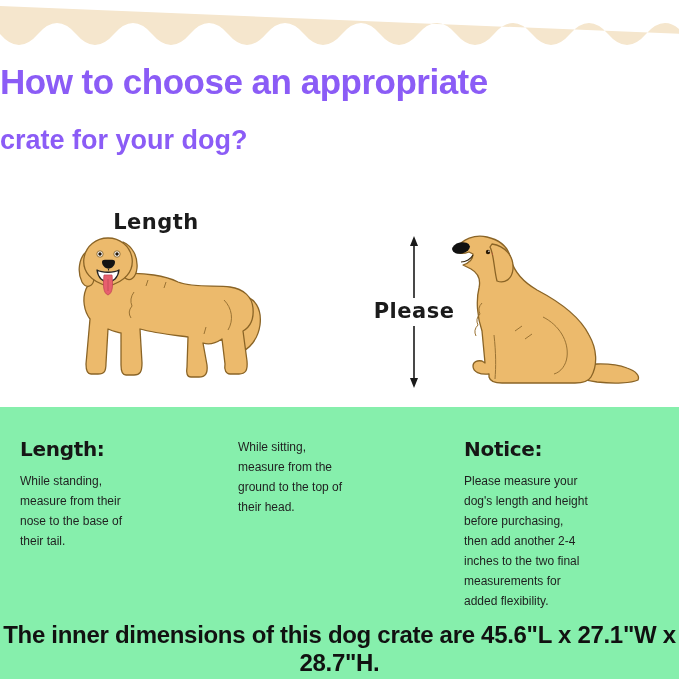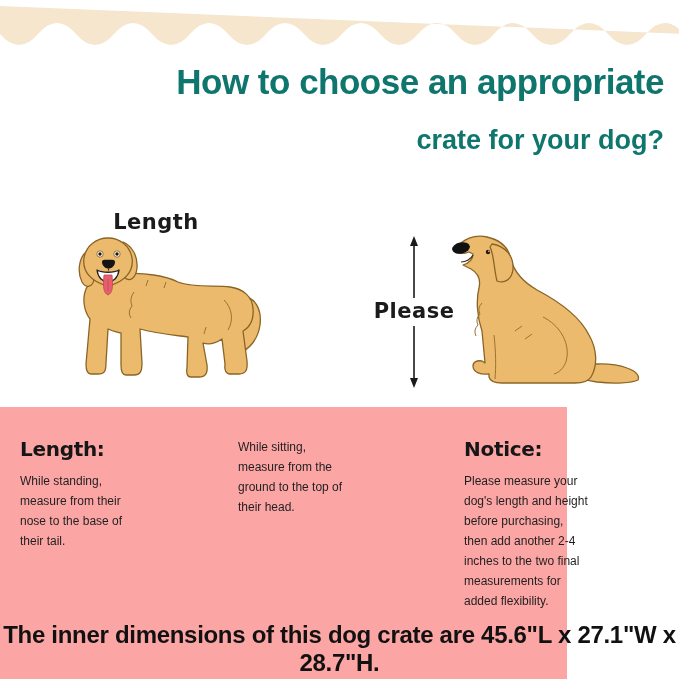--- a/index.html
+++ b/index.html
@@ -1,38 +1,38 @@
 <!DOCTYPE html>
 <html><head>
 <meta charset="utf-8">
 <style>
   html,body{margin:0;padding:0;background:#fff;}
   .poster{
     position:relative;width:679px;height:679px;background:#ffffff;
     overflow:hidden;font-family:"Liberation Sans",sans-serif;
   }
   .scallop{position:absolute;top:6px;left:0;}
-  .title-block{position:absolute;top:62px;left:0;width:664px;text-align:right;color:#0f766e;}
+  .title-block{position:absolute;top:62px;left:0;width:664px;text-align:left;color:#8b5cf6;}
   .title-l1{font-size:35px;font-weight:700;letter-spacing:-0.5px;line-height:40px;}
   .title-l2{font-size:27px;font-weight:700;line-height:32px;margin-top:22px;}
   .annot{color:#1b1b1b;font-family:"DejaVu Sans",sans-serif;font-weight:700;}
   .length-annot{
     position:absolute;top:209px;left:76px;width:160px;height:26px;
     display:flex;align-items:center;justify-content:center;gap:5px;flex-direction:column;
   }
   .length-annot .lbl{font-size:21px;letter-spacing:0.5px;}
   .height-lbl{
     position:absolute;top:299px;left:364px;width:100px;text-align:center;font-size:21px;letter-spacing:0.5px;
   }
   .height-arrow{position:absolute;top:236px;left:406px;}
   .dog{position:absolute;}
   .dog-standing{top:234px;left:76px;}
   .dog-sitting{top:231px;left:445px;}
   .info-section{
-    position:absolute;top:407px;left:0;width:567px;height:272px;background:#fca5a5;
+    position:absolute;top:407px;left:0;width:679px;height:272px;background:#86efac;
   }
   .info-col{position:absolute;top:30px;}
   .info-col .hd{
     font-family:"DejaVu Sans",sans-serif;font-weight:700;font-size:20px;
     letter-spacing:-0.3px;color:#161616;margin:0 0 10px 0;
   }
   .info-col .bd{
     font-size:12px;line-height:20px;color:#1f1f1f;white-space:pre-line;margin:0;
   }
   .col-length{left:20px;width:195px;}

